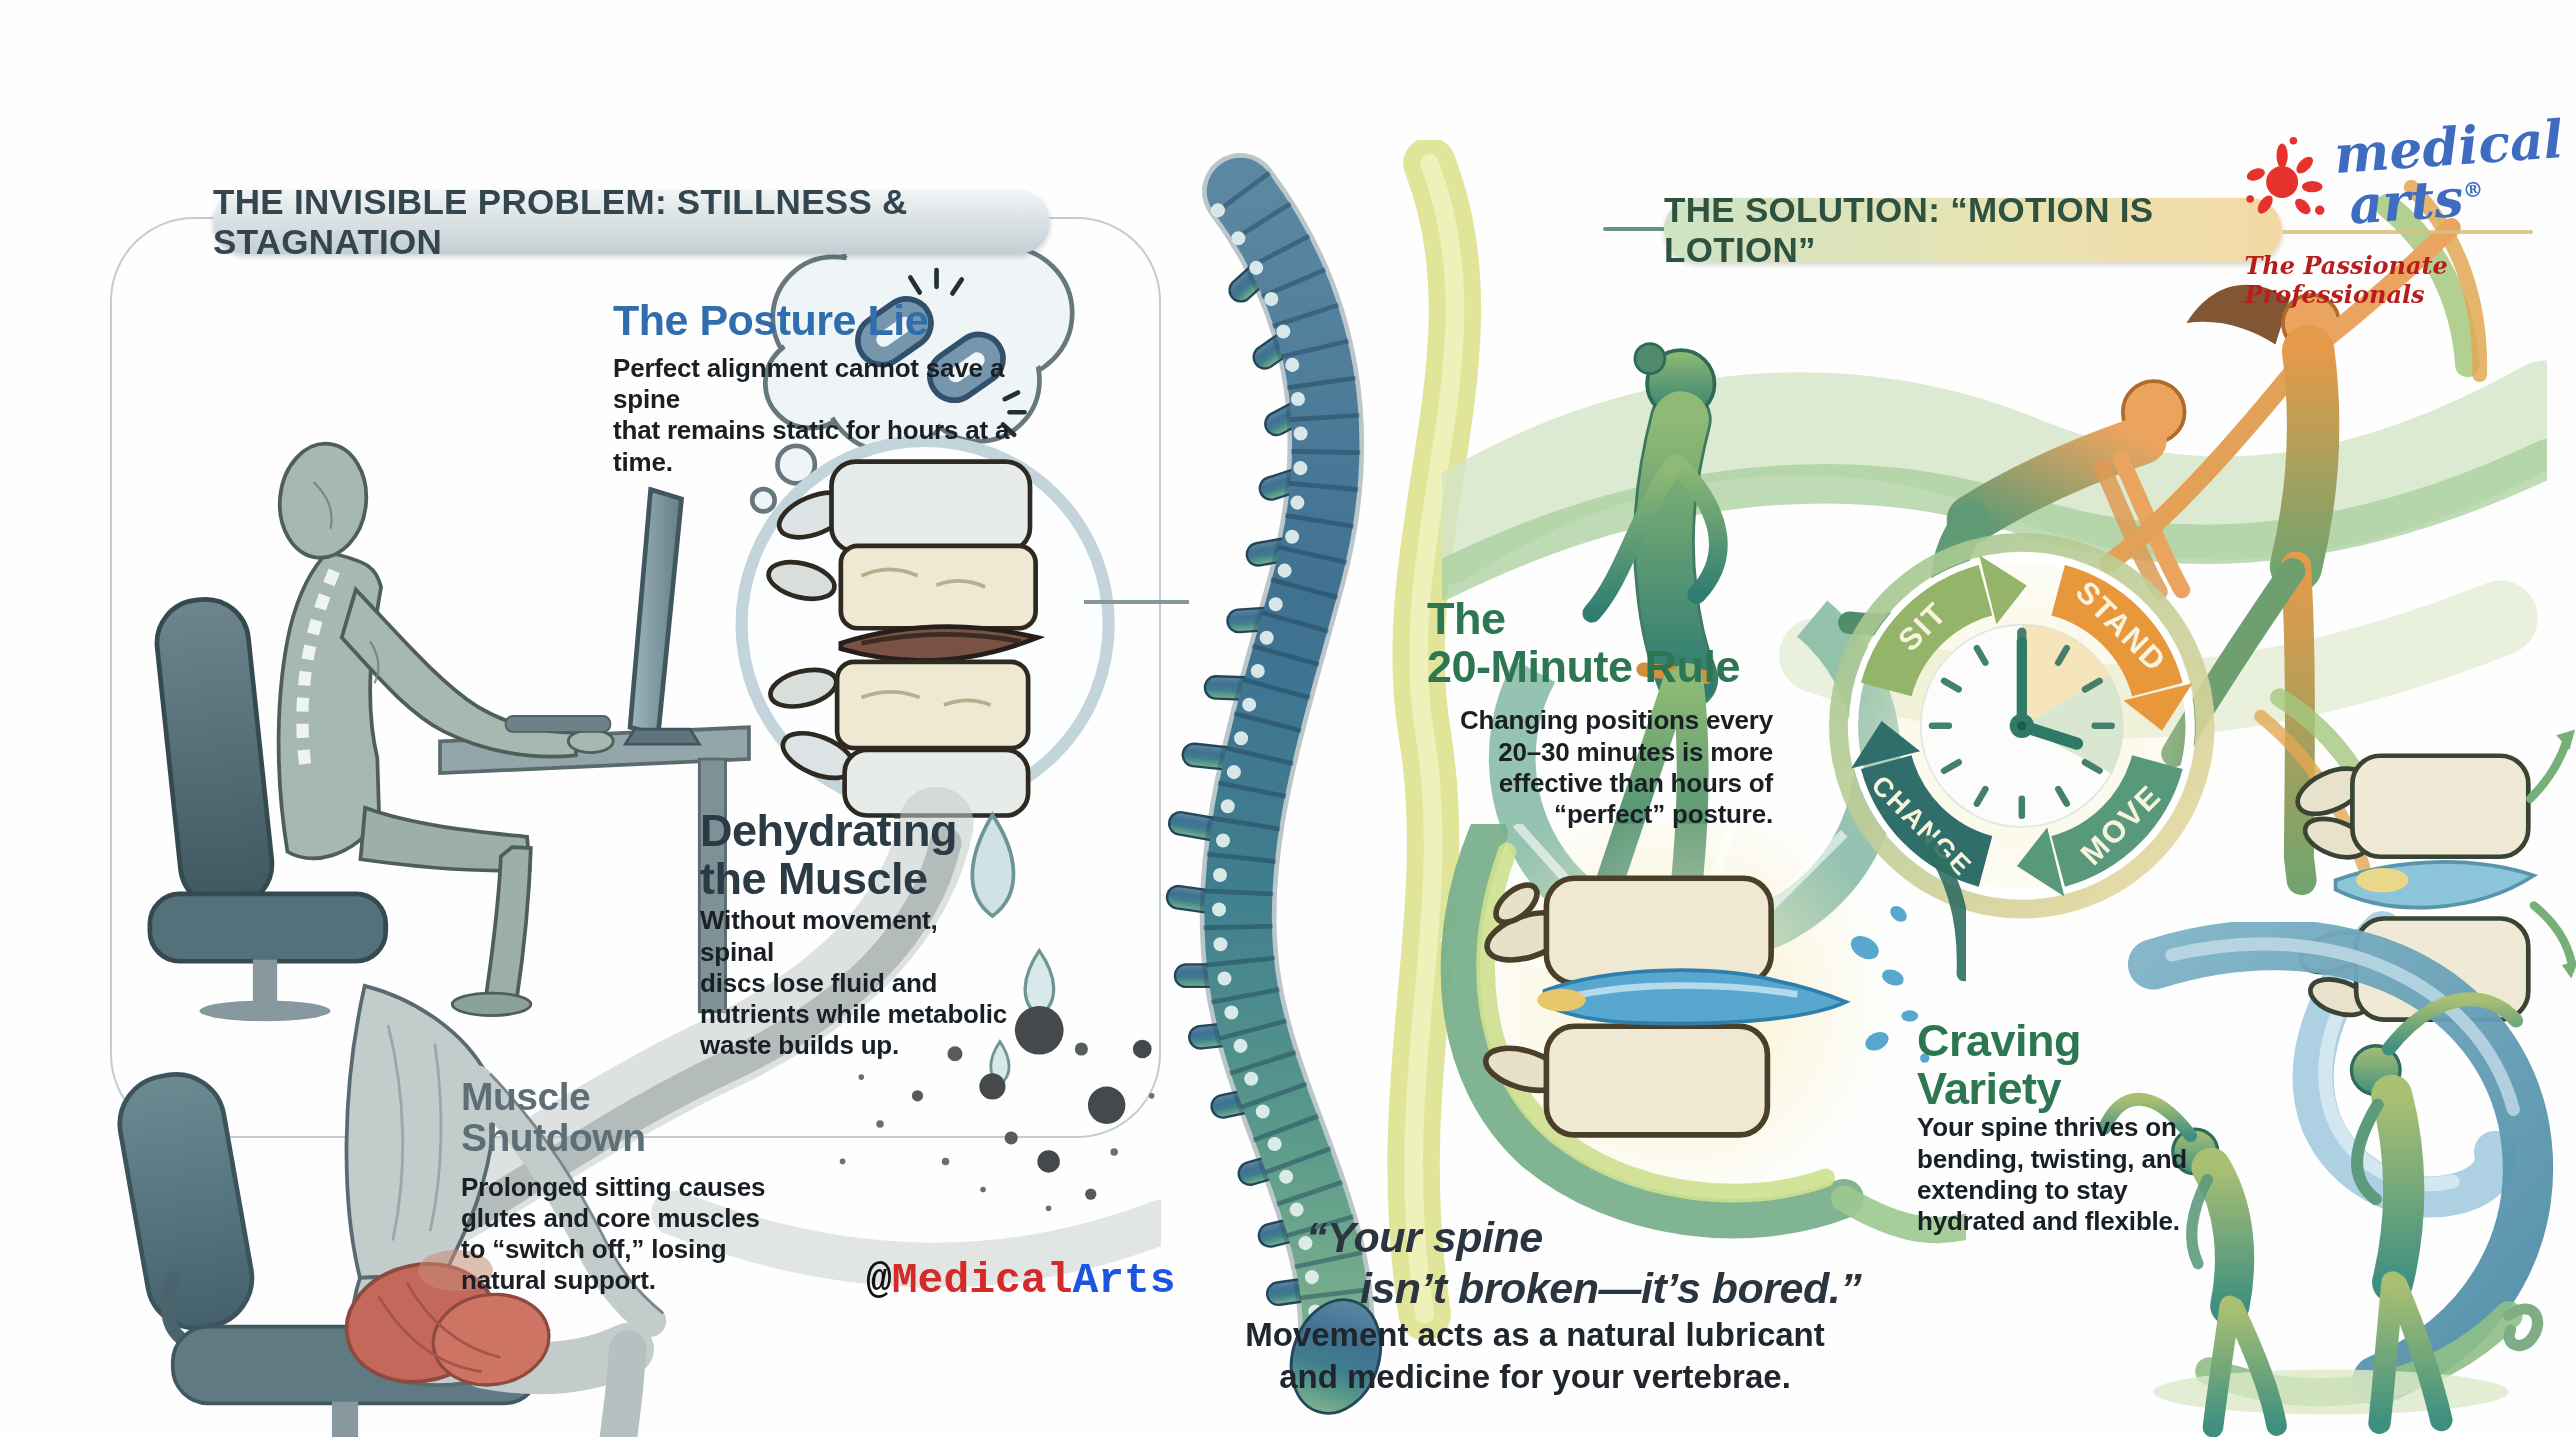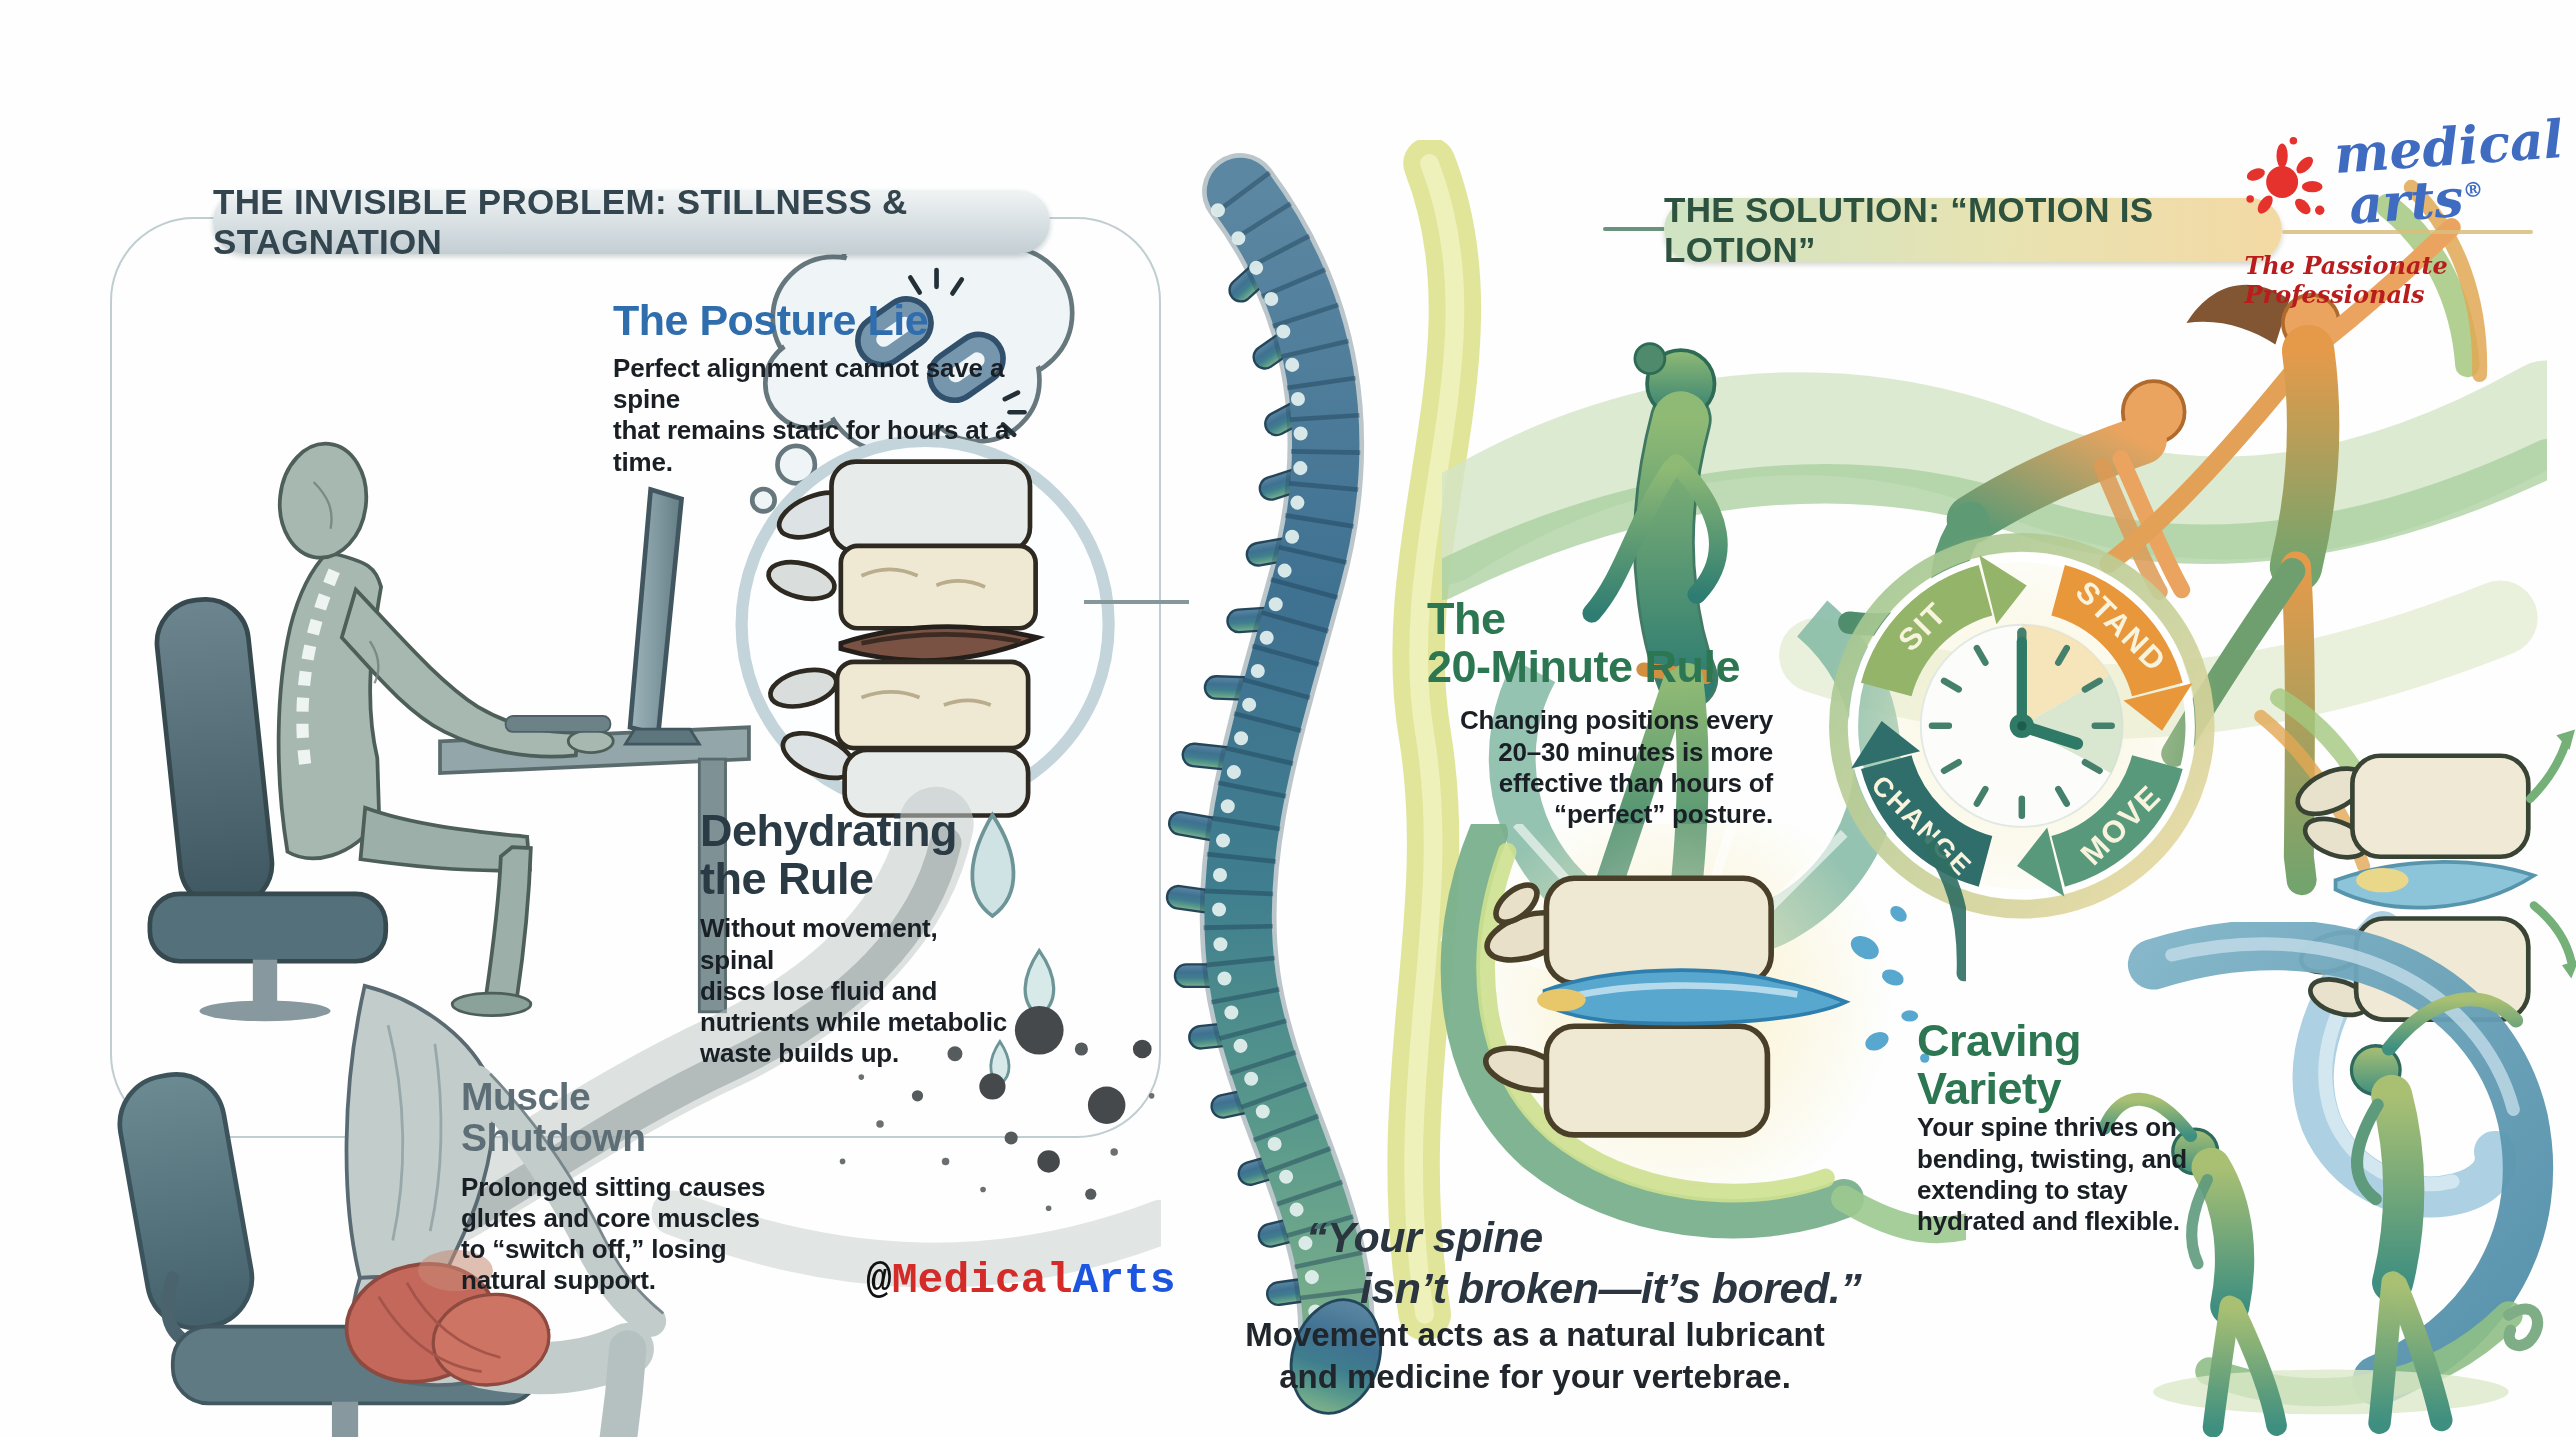--- a/index.html
+++ b/index.html
@@ -504,22 +504,22 @@
   </div>
 
   <div class="abs" style="left:613px;top:298px;width:440px;">
     <div class="h1 h-blue">The Posture Lie</div>
     <div class="bodytxt lines" style="margin-top:9.4px;">Perfect alignment cannot save a spine
 that remains static for hours at a time.</div>
   </div>
 
   <div class="abs" style="left:700px;top:807px;width:318px;">
     <div class="h1 h-dark lines" style="font-size:45px;">Dehydrating
-the Rule</div>
-    <div class="bodytxt lines" style="margin-top:11px;">Without movement, spinal
+the Muscle</div>
+    <div class="bodytxt lines" style="margin-top:3px;">Without movement, spinal
 discs lose fluid and
 nutrients while metabolic
 waste builds up.</div>
   </div>
 
   <div class="abs" style="left:461px;top:1076px;width:337px;">
     <div class="h1 h-gray lines" style="font-size:39px;">Muscle
 Shutdown</div>
     <div class="bodytxt lines" style="margin-top:13px;">Prolonged sitting causes
 glutes and core muscles

